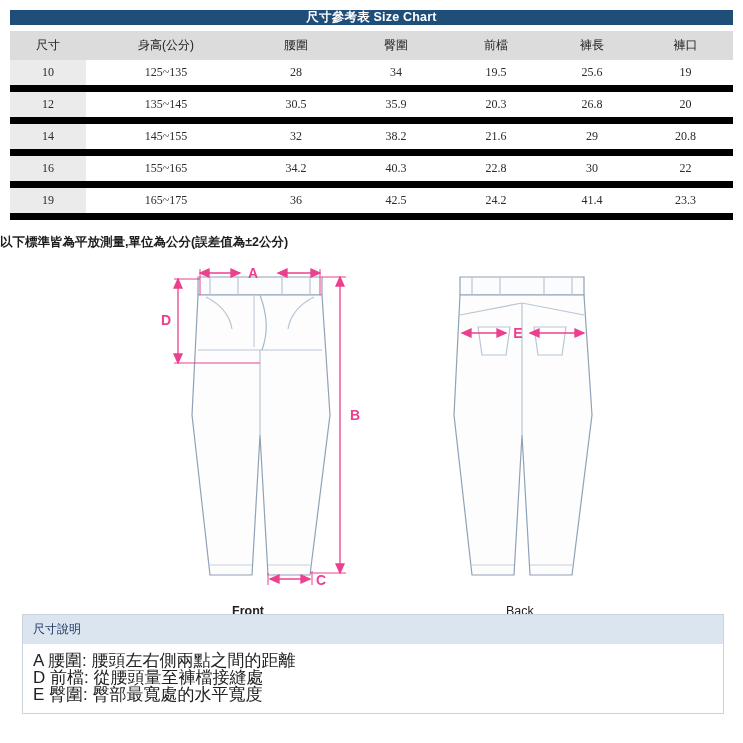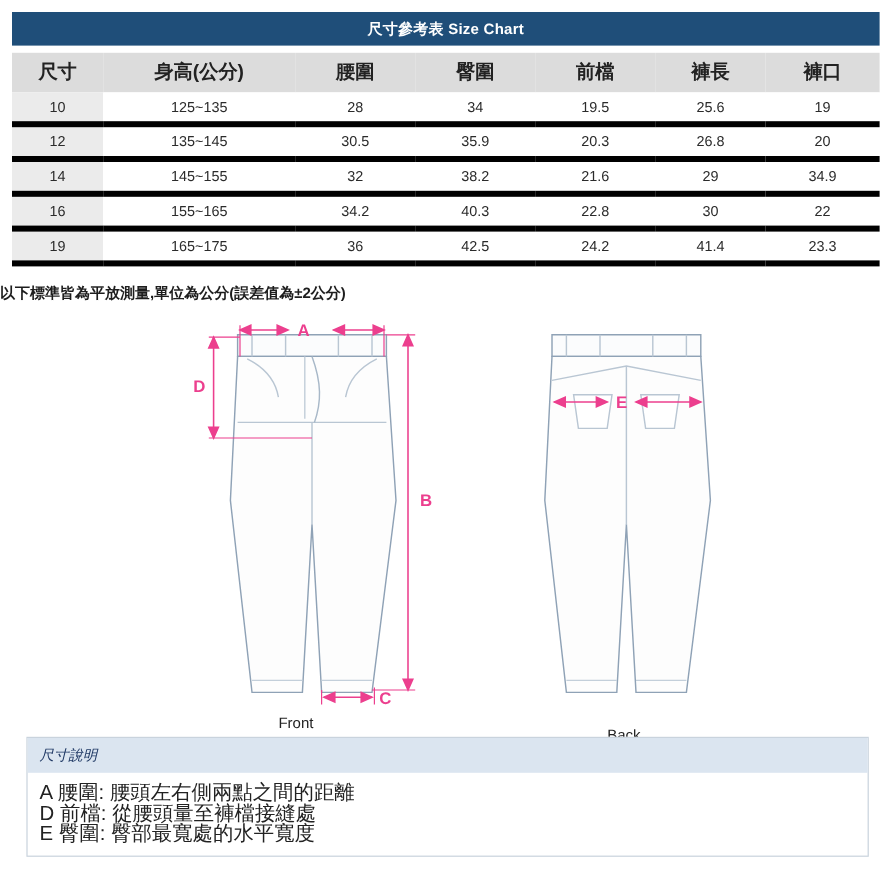--- a/index.html
+++ b/index.html
@@ -17,21 +17,21 @@
   }
   .page {
     width: 743px;
     height: 743px;
     position: relative;
   }
 
   
   .title-bar {
     margin: 10px 10px 0 10px;
-    height: 28px;
+    height: 15px;
     background: #1f4e79;
     color: #ffffff;
     display: flex;
     align-items: center;
     justify-content: center;
     font-size: 12.5px;
     font-weight: bold;
     letter-spacing: 0.2px;
   }
 
@@ -42,28 +42,29 @@
     width: 723px;
     font-size: 12px;
   }
   .size-table th, .size-table td {
     text-align: center;
     padding: 5px 2px;
     border: none;
   }
   .size-table thead th {
     background: #dcdcdc;
-    font-weight: bold;
-    font-size: 16px;
+    font-weight: normal;
+    font-size: 12px;
     color: #222;
     padding: 6px 2px;
   }
   .size-table tbody td {
     background: #ffffff;
-    border-bottom: 5px solid #000000;
+    border-bottom: 7px solid #000000;
+    font-family: Liberation Serif, serif;
   }
   .size-table tbody td.sizecol {
     background: #ebebeb;
     font-weight: normal;
   }
   .size-table col.c0 { width: 76px; }
   .size-table col.c1 { width: 160px; }
   .size-table col.c2 { width: 100px; }
   .size-table col.c3 { width: 100px; }
   .size-table col.c4 { width: 100px; }
@@ -87,39 +88,38 @@
   }
   .diagram-svg {
     display: block;
     margin: 0 auto;
   }
   .caption {
     position: absolute;
     font-size: 12.5px;
     color: #222;
   }
-  .caption.front { left: 232px; top: 339px; }
+  .caption.front { left: 232px; top: 349px; font-weight: bold; }
   .caption.back  { left: 506px; top: 349px; }
 
   
   .legend {
     position: absolute;
     left: 22px;
     top: 604px;
     width: 700px;
     border: 1px solid #c9d3dd;
     background: #ffffff;
   }
   .legend-head {
     background: #dbe5f0;
     color: #1f3864;
     font-size: 12px;
     padding: 6px 10px;
     font-weight: normal;
-    font-style: italic;
   }
   .legend-body {
     padding: 8px 10px 10px 10px;
   }
   .legend-body div {
     font-size: 17px;
     line-height: 17px;
     color: #222;
   }
 </style>
@@ -170,21 +170,21 @@
         <td>26.8</td>
         <td>20</td>
       </tr>
       <tr>
         <td class="sizecol">14</td>
         <td>145~155</td>
         <td>32</td>
         <td>38.2</td>
         <td>21.6</td>
         <td>29</td>
-        <td>34.9</td>
+        <td>20.8</td>
       </tr>
       <tr>
         <td class="sizecol">16</td>
         <td>155~165</td>
         <td>34.2</td>
         <td>40.3</td>
         <td>22.8</td>
         <td>30</td>
         <td>22</td>
       </tr>

